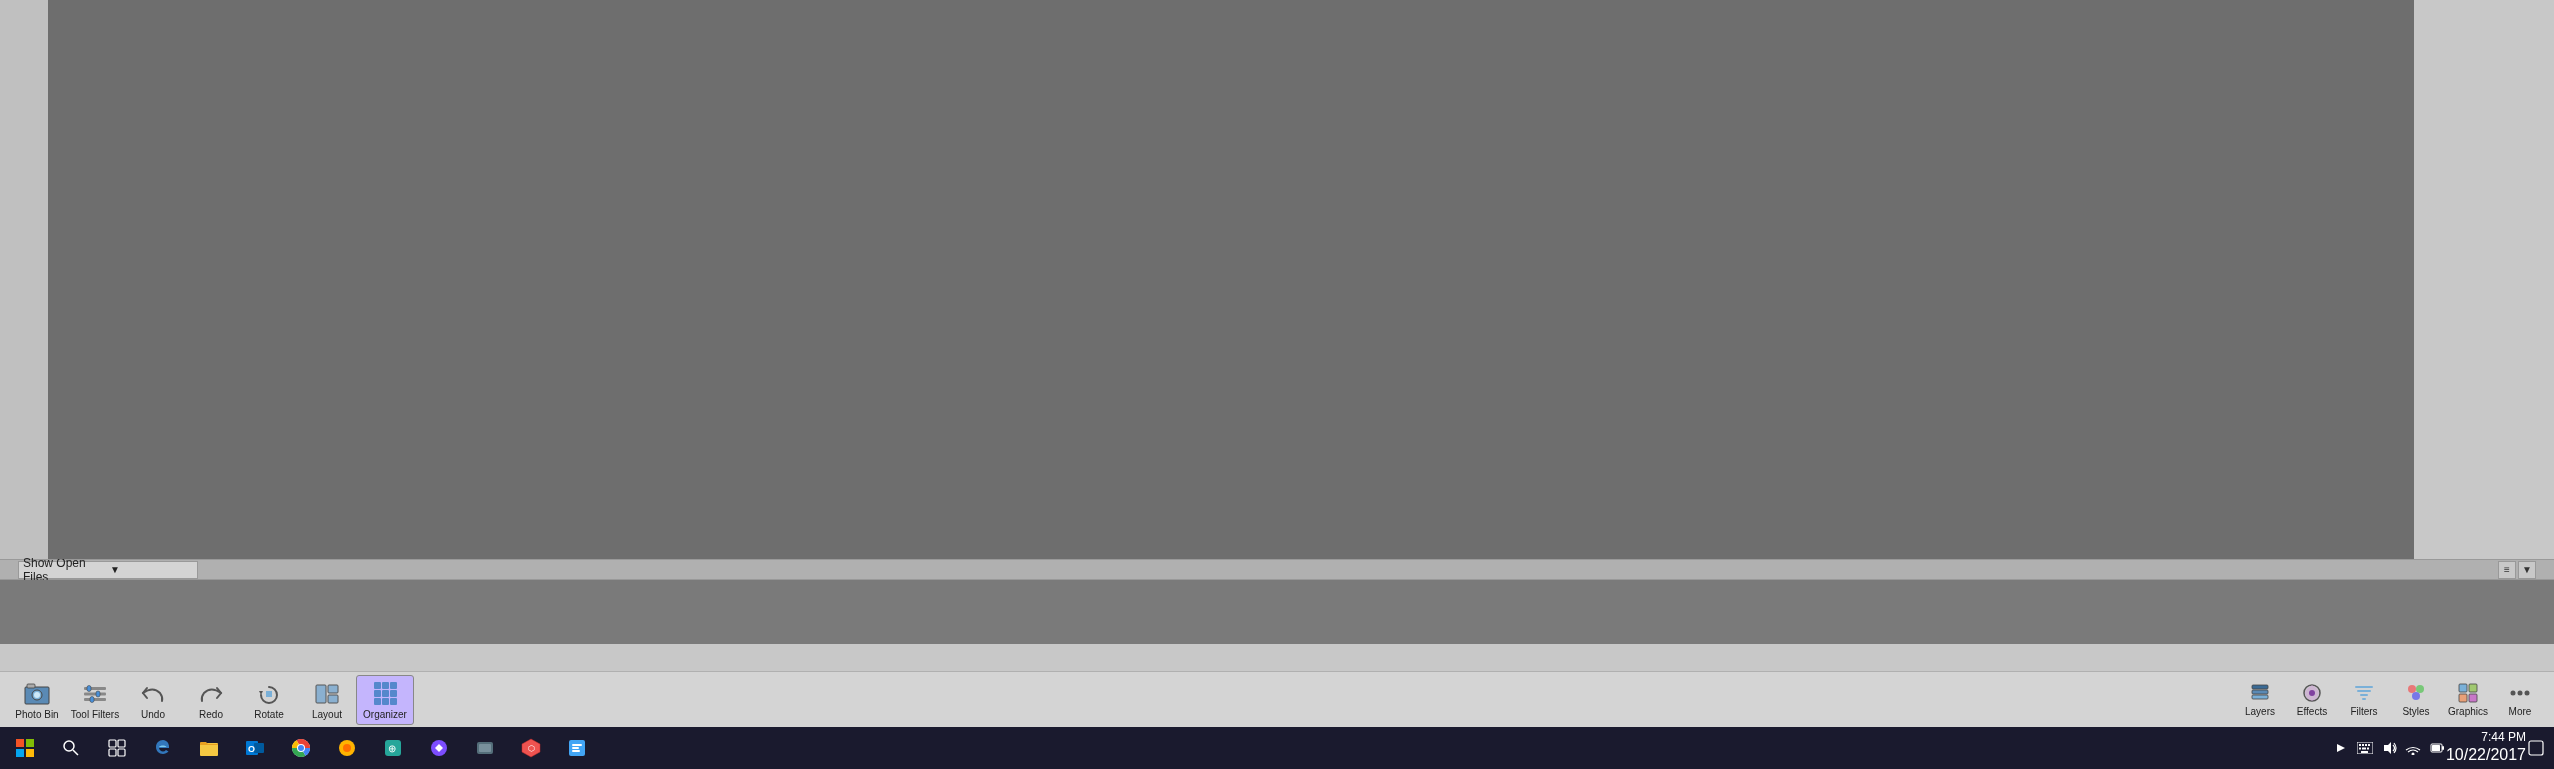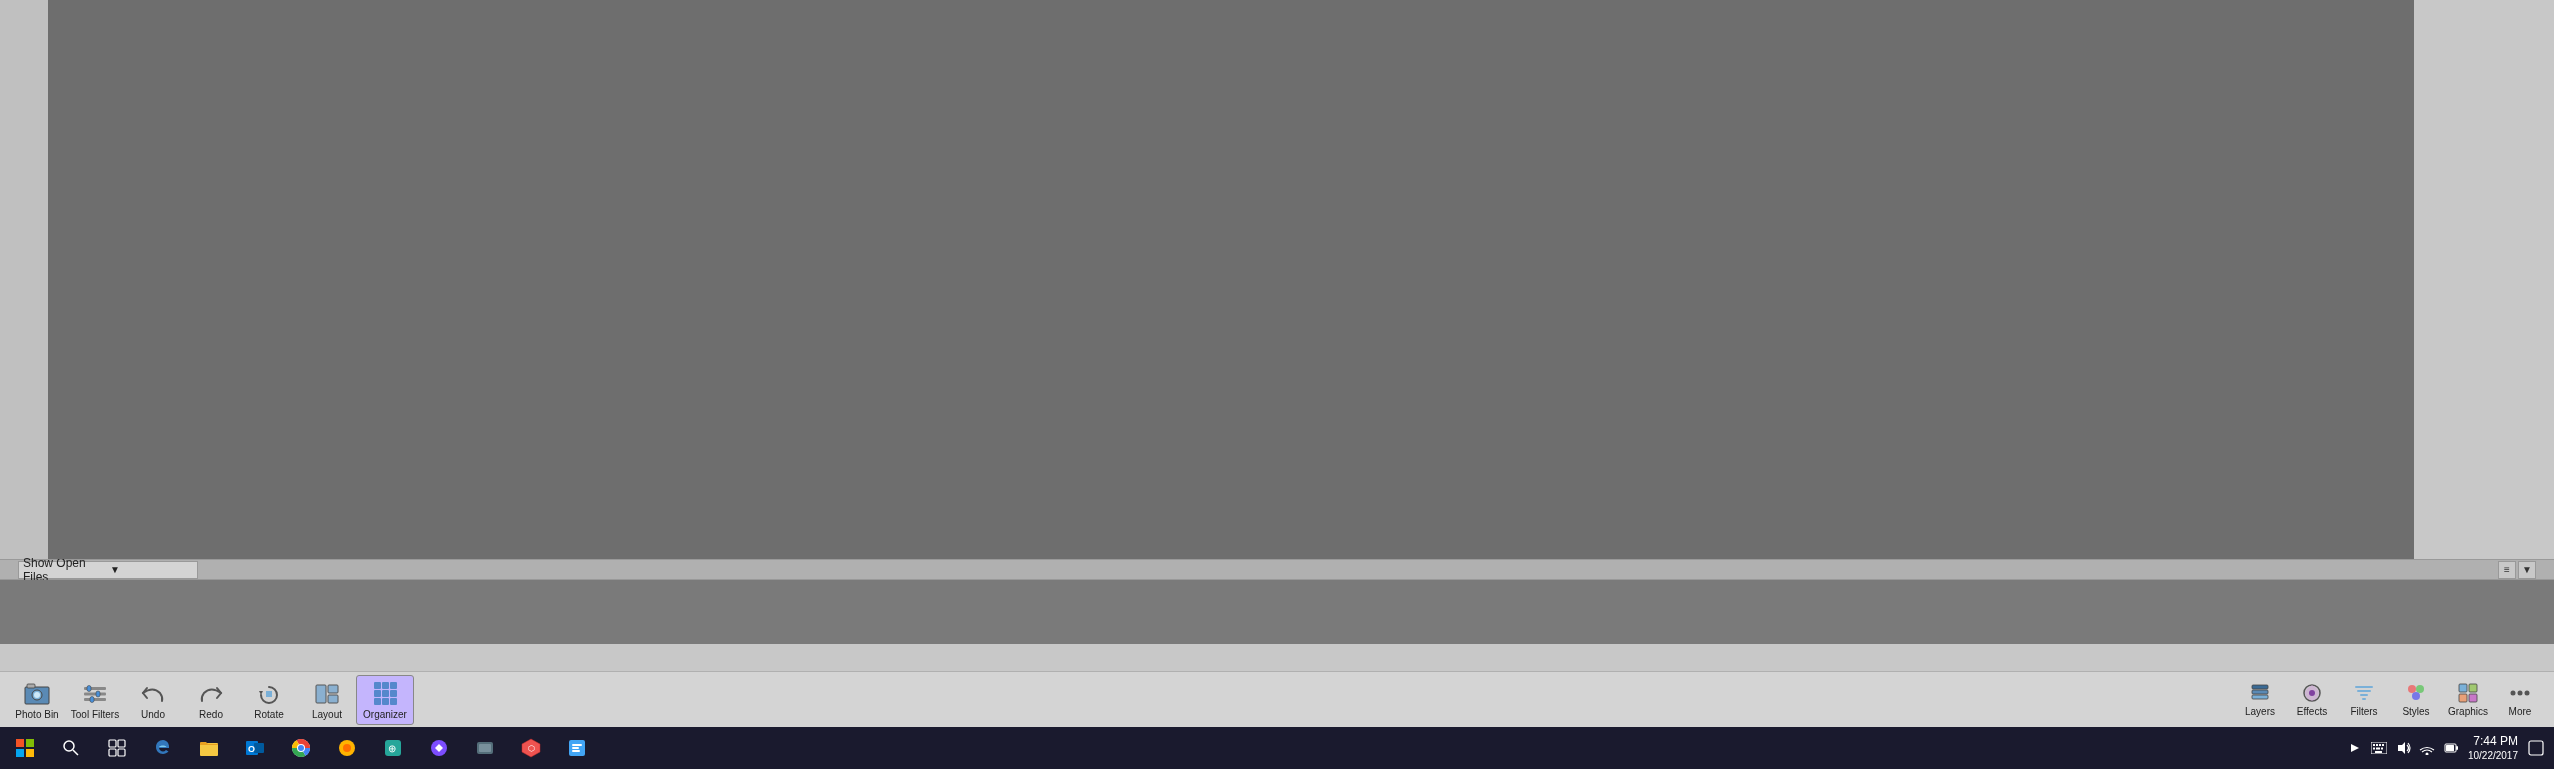--- a/index.html
+++ b/index.html
@@ -218,21 +218,20 @@
       align-items: center;
       justify-content: center;
       cursor: pointer;
     }
 
     #taskbar-right {
       margin-left: auto;
       display: flex;
       align-items: center;
       padding: 0 8px;
-      gap: 8px;
     }
 
     #system-tray {
       display: flex;
       align-items: center;
       gap: 6px;
     }
 
     .tray-icon {
       width: 18px;
@@ -253,21 +252,21 @@
     }
 
     #clock .time {
       color: white;
       font-size: 12px;
       line-height: 1.3;
     }
 
     #clock .date {
       color: white;
-      font-size: 10px;
+      font-size: 16px;
       line-height: 1.3;
     }
 
     #notification-btn {
       width: 20px;
       height: 20px;
       display: flex;
       align-items: center;
       justify-content: center;
       color: white;

